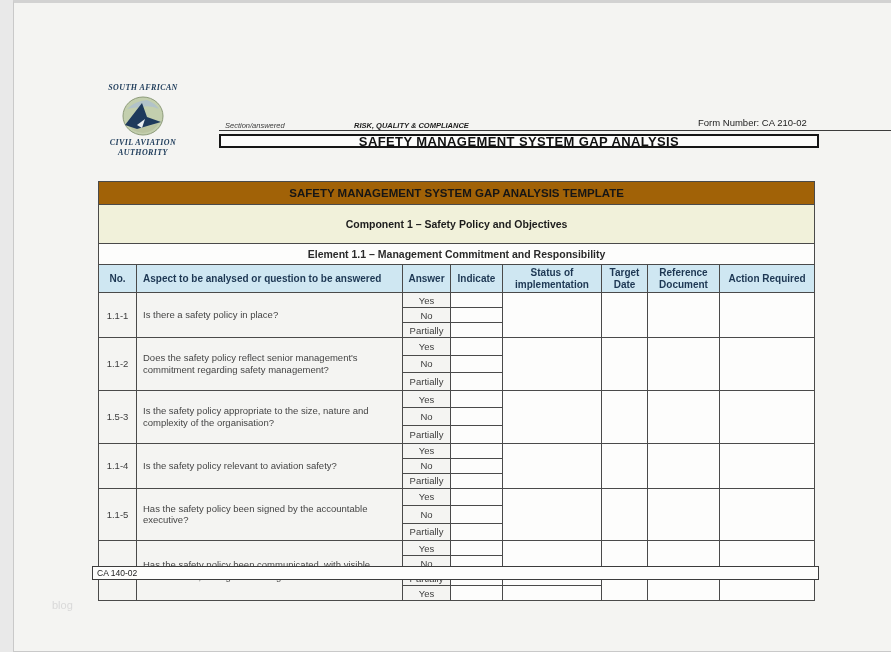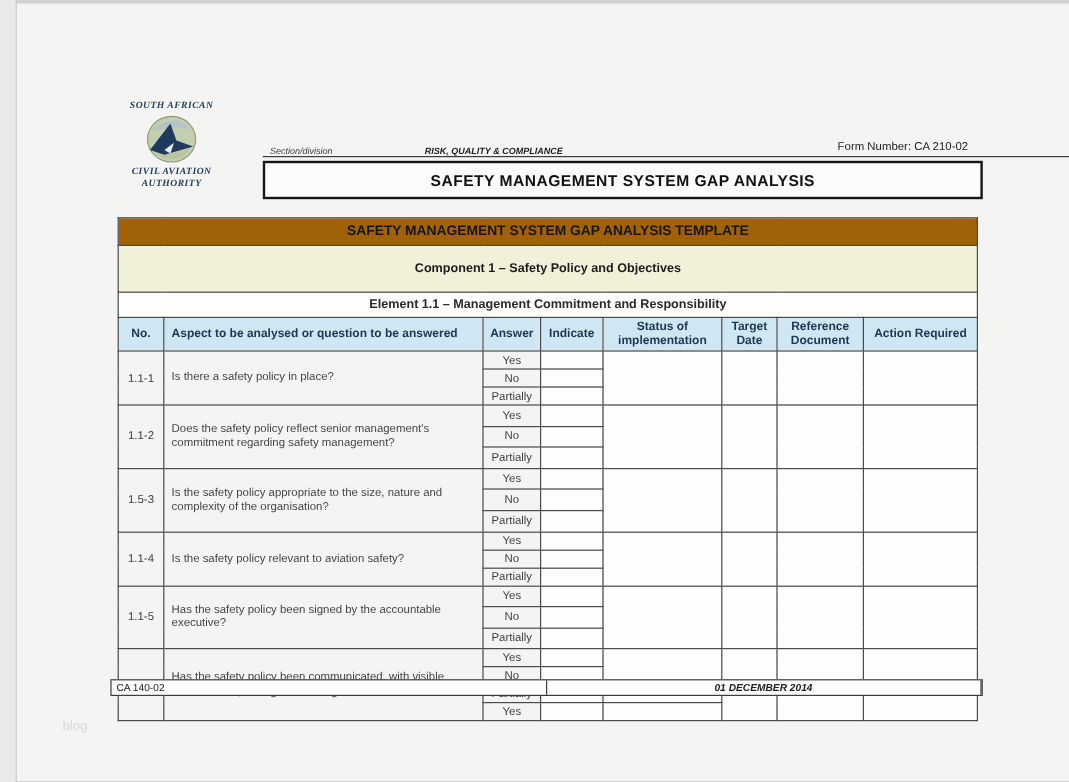--- a/index.html
+++ b/index.html
@@ -7,39 +7,39 @@
 
   
   .logo{position:absolute;left:86px;top:80px;width:86px;text-align:center;color:#24415f;}
   .logo .serif{font-family:"Liberation Serif",serif;font-style:italic;font-weight:bold;font-size:8px;line-height:1.25;letter-spacing:.4px;white-space:nowrap;}
   .logo svg{display:block;margin:2px auto 1px auto;}
 
   .hdr-rule{position:absolute;left:205px;top:127px;width:683px;border-top:1px solid #3c3c3c;}
   .hdr-section{position:absolute;left:211px;top:118px;font-size:7.5px;font-style:italic;color:#3a3a3a;}
   .hdr-division{position:absolute;left:340px;top:118px;font-size:7.5px;font-weight:bold;color:#1c1c1c;font-style:italic;}
   .hdr-formnum{position:absolute;left:684px;top:114px;font-size:9.5px;color:#222;}
-  .title-box{position:absolute;left:205px;top:131px;width:600px;height:32px;box-sizing:border-box;border:2px solid #161616;background:#fcfcfb;display:flex;align-items:center;justify-content:center;font-size:13px;font-weight:bold;letter-spacing:.4px;color:#111;}
+  .title-box{position:absolute;left:205px;top:131px;width:600px;height:14px;box-sizing:border-box;border:2px solid #161616;background:#fcfcfb;display:flex;align-items:center;justify-content:center;font-size:13px;font-weight:bold;letter-spacing:.4px;color:#111;}
 
   
   .tbl-wrap{position:absolute;left:84px;top:178px;}
   table.gap{border-collapse:collapse;table-layout:fixed;width:716px;}
   table.gap td,table.gap th{border:1px solid #4a4a4a;box-sizing:border-box;overflow:hidden;}
   tr.band-title td{height:23px;background:#a16207;text-align:center;font-weight:bold;font-size:11.5px;color:#161616;}
   tr.band-comp td{height:39px;background:#f1f1da;text-align:center;font-weight:bold;font-size:10.5px;color:#1c1c1c;}
   tr.band-elem td{height:21px;background:#fdfdfc;text-align:center;font-weight:bold;font-size:10.5px;color:#2a2a2a;}
   tr.cols th{height:28px;background:#cfe7f2;color:#1d3753;font-size:10px;font-weight:bold;text-align:center;line-height:1.15;padding:1px 3px;vertical-align:middle;}
   tr.cols th.left{text-align:left;padding-left:6px;}
   tr.sub{height:15px;}
   td.no{ text-align:center;font-size:9.5px;color:#3d3d3d;vertical-align:middle;}
   td.q{ text-align:left;font-size:9.5px;color:#454545;vertical-align:middle;padding:14px 6px;line-height:1.25;}
   td.ans{text-align:center;font-size:9.5px;color:#3d3d3d;vertical-align:middle;padding:0;}
   td.fill{background:#fdfdfc;}
 
   
-  .footer{position:absolute;left:78px;top:563px;width:727px;height:14px;display:flex;border:1px solid #3c3c3c;box-sizing:border-box;background:#fdfdfc;font-size:8.5px;color:#222;}
+  .footer{position:absolute;left:78px;top:563px;width:727px;height:14px;display:flex;border:1px solid #3c3c3c;box-sizing:border-box;background:#fdfdfc;font-size:8.5px;color:#222;flex-direction:column;}
   .footer .cell{flex:1;display:flex;align-items:center;padding:0 4px;box-sizing:border-box;}
   .footer .cell.mid{border-left:1px solid #3c3c3c;border-right:1px solid #3c3c3c;justify-content:center;font-weight:bold;font-style:italic;}
   .footer .cell.right{justify-content:flex-end;}
 
   .watermark{position:absolute;left:38px;top:596px;font-size:11px;color:#d9d9d9;}
 </style>
 </head>
 <body>
 
 <div class="canvas">
@@ -50,21 +50,21 @@
       <ellipse cx="22" cy="21" rx="20" ry="19" fill="#c3cfae" stroke="#8d9b7a" stroke-width="1"></ellipse>
       <path d="M6 14 Q14 6 26 5 Q34 8 38 14 Q30 10 20 12 Q10 13 6 14 Z" fill="#aebfd0" opacity="0.8"></path>
       <path d="M5 27 Q12 31 22 32 Q32 31 39 26 Q34 37 22 38 Q10 37 5 27 Z" fill="#b9c2a0" opacity="0.9"></path>
       <path d="M4 30 L21 8 L26 22 L40 27 L16 34 Z" fill="#1e3a5c"></path>
       <path d="M16 30 L24 24 L21 33 Z" fill="#e9eef2"></path>
     </svg>
     <div class="serif">CIVIL AVIATION</div>
     <div class="serif">AUTHORITY</div>
   </div>
 
-  <div class="hdr-section">Section/division</div>
+  <div class="hdr-section">Section/answered</div>
   <div class="hdr-division">RISK, QUALITY &amp; COMPLIANCE</div>
   <div class="hdr-formnum">Form Number: CA 210-02</div>
   <div class="hdr-rule"></div>
   <div class="title-box">SAFETY MANAGEMENT SYSTEM GAP ANALYSIS</div>
 
   <div class="tbl-wrap">
     <table class="gap">
       <colgroup>
         <col style="width:38px">
           <col style="width:266px">
@@ -215,18 +215,17 @@
         <td class="ans">Yes</td>
         <td class="fill"></td>
         <td class="fill"></td>
       </tr>
     </tbody>
       </table>
   </div>
 
   <div class="footer">
     <div class="cell">CA 140-02</div>
-    <div class="cell mid">01 DECEMBER 2014</div>
   </div>
 
   <div class="watermark">blog</div>
 
 </div>
 
 </body></html>

